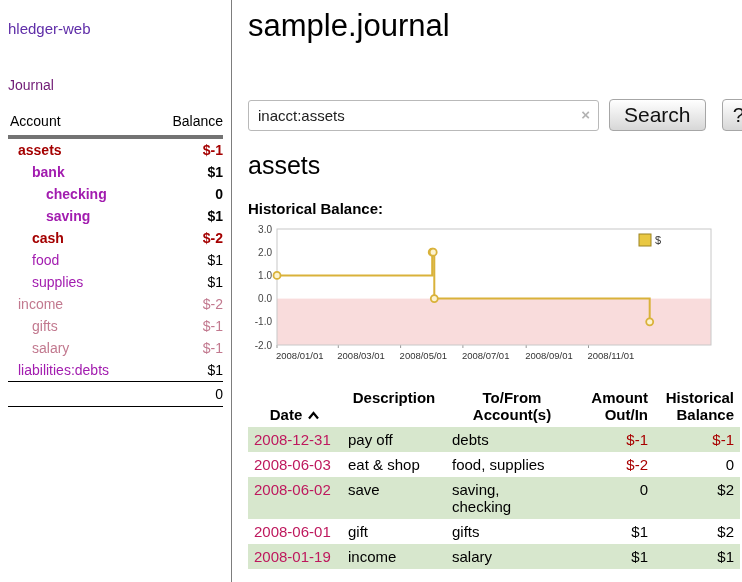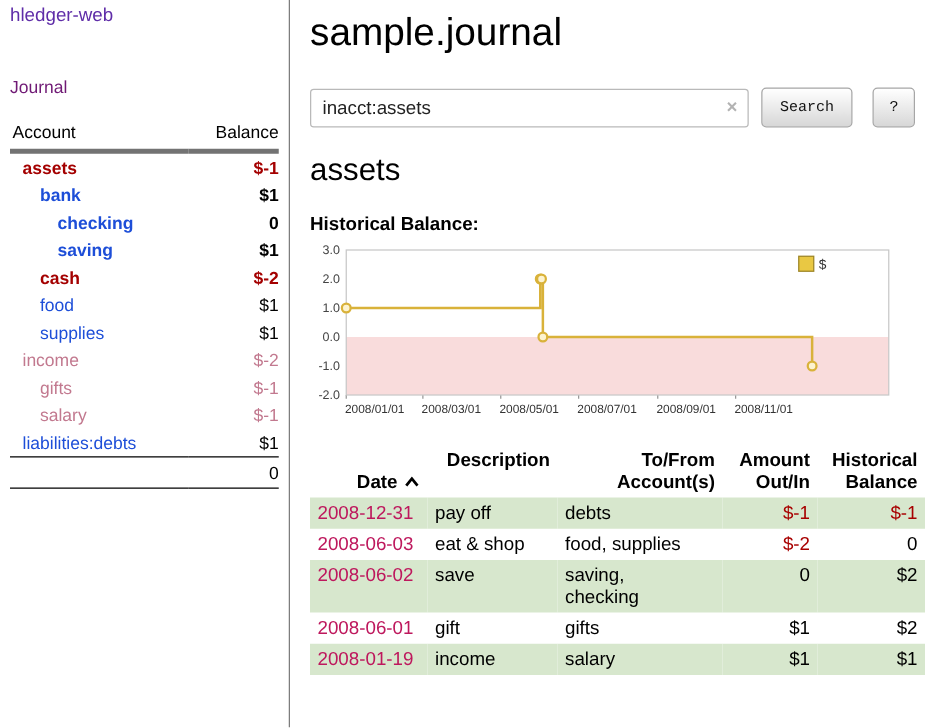--- a/index.html
+++ b/index.html
@@ -4,57 +4,57 @@
 <style>
   * { box-sizing: border-box; }
   body {
     width: 742px; height: 582px; margin: 0; overflow: hidden;
     background: #fff; color: #000;
     font-family: "Liberation Sans", sans-serif;
   }
   .app { display: flex; height: 100%; }
 
   
-  .sidebar { width: 232px; min-width: 232px; border-right: 1px solid #7d7d7d; padding: 4px 8px 0 8px; }
+  .sidebar { width: 232px; min-width: 232px; border-right: 1px solid #7d7d7d; padding: 20px 8px 0 8px; }
   .brand { font-size: 15px; color: #5f2da8; cursor: pointer; }
   .journal-link { margin-top: 40px; font-size: 14px; color: #701a75; cursor: pointer; }
   table.accounts { margin-top: 16px; width: 100%; border-collapse: collapse; font-size: 14px; }
   table.accounts th { font-weight: 400; border-bottom: 4px solid #737373; padding: 4px 0 6px; }
   th.h-account { text-align: left; padding-left: 2px !important; }
   th.h-balance { text-align: right; }
   table.accounts td { padding: 3px 0; }
-  table.accounts td.name a { text-decoration: none; color: #1d4ed8; cursor: pointer; }
+  table.accounts td.name a { text-decoration: none; color: #a21caf; cursor: pointer; }
   table.accounts td.bal { text-align: right; color: #000; }
   tr.lvl1 td.name { padding-left: 10px; }
   tr.lvl2 td.name { padding-left: 24px; }
   tr.lvl3 td.name { padding-left: 38px; }
   tr.bold { font-weight: 700; }
   tr.neg td.name a, tr.neg td.bal { color: #a40000; }
   tr.dim td.name a, tr.dim td.bal { color: #c2798f; }
   tr.total-row td { border-top: 1px solid #000; border-bottom: 1px solid #000; text-align: right; padding: 4px 0; }
 
   
   main { flex: 1; padding: 6px 4px 0 16px; }
   h1.page-title { font-size: 31px; font-weight: 400; margin: 2px 0 26px; }
   .search-row { display: flex; align-items: flex-end; }
   .search-wrap { position: relative; }
   input.search { width: 351px; height: 31px; border: 1px solid #b9b9b9; border-radius: 3px;
                  font-size: 15px; padding: 0 28px 0 9px; color: #222; font-family: inherit; }
   .clear-x { position: absolute; right: 9px; top: 7px; color: #b3b3b3; font-size: 15px; font-weight: 700; cursor: pointer; line-height: 1; }
-  button.btn { margin-left: 10px; height: 32px; padding: 0 14px; font-size: 12px; font-family: Liberation Mono, monospace;
+  button.btn { margin-left: 10px; height: 32px; padding: 0 14px; font-size: 21px; font-family: Liberation Sans, sans-serif;
                border: 1px solid #a6a6a6; border-radius: 4px; color: #111; cursor: pointer;
-               background: linear-gradient(#ffffff, #d7d7d7); }
+               background: linear-gradient(#ffffff, #d7d7d7); margin-top: 29px; }
   button.help-btn { margin-left: 16px; width: 34px; padding: 0; }
   h2.account-heading { font-size: 25px; font-weight: 400; margin: 20px 0 0; }
   .chart-title { font-weight: 700; font-size: 15px; margin: 20px 0 6px; }
   .chart-box { width: 466px; height: 148px; }
 
   
   table.register { border-collapse: collapse; table-layout: fixed; width: 492px; margin-top: 14px; font-size: 15px; }
-  table.register th { font-weight: 700; text-align: right; vertical-align: top; padding: 4px 6px; white-space: pre-line; }
+  table.register th { font-weight: 700; text-align: center; vertical-align: top; padding: 4px 6px; white-space: pre-line; }
   table.register td { padding: 4px 6px; vertical-align: top; white-space: pre-line; }
   table.register th.r, table.register td.r { text-align: right; }
   table.register tbody tr:nth-child(odd) { background: #d7e7cd; }
   table.register a.datelink { color: #be185d; text-decoration: none; cursor: pointer; }
   table.register td.negamt { color: #a80000; }
   .sort-icon { display: inline-block; margin-left: 5px; }
 </style>
 </head>
 <body>
 

